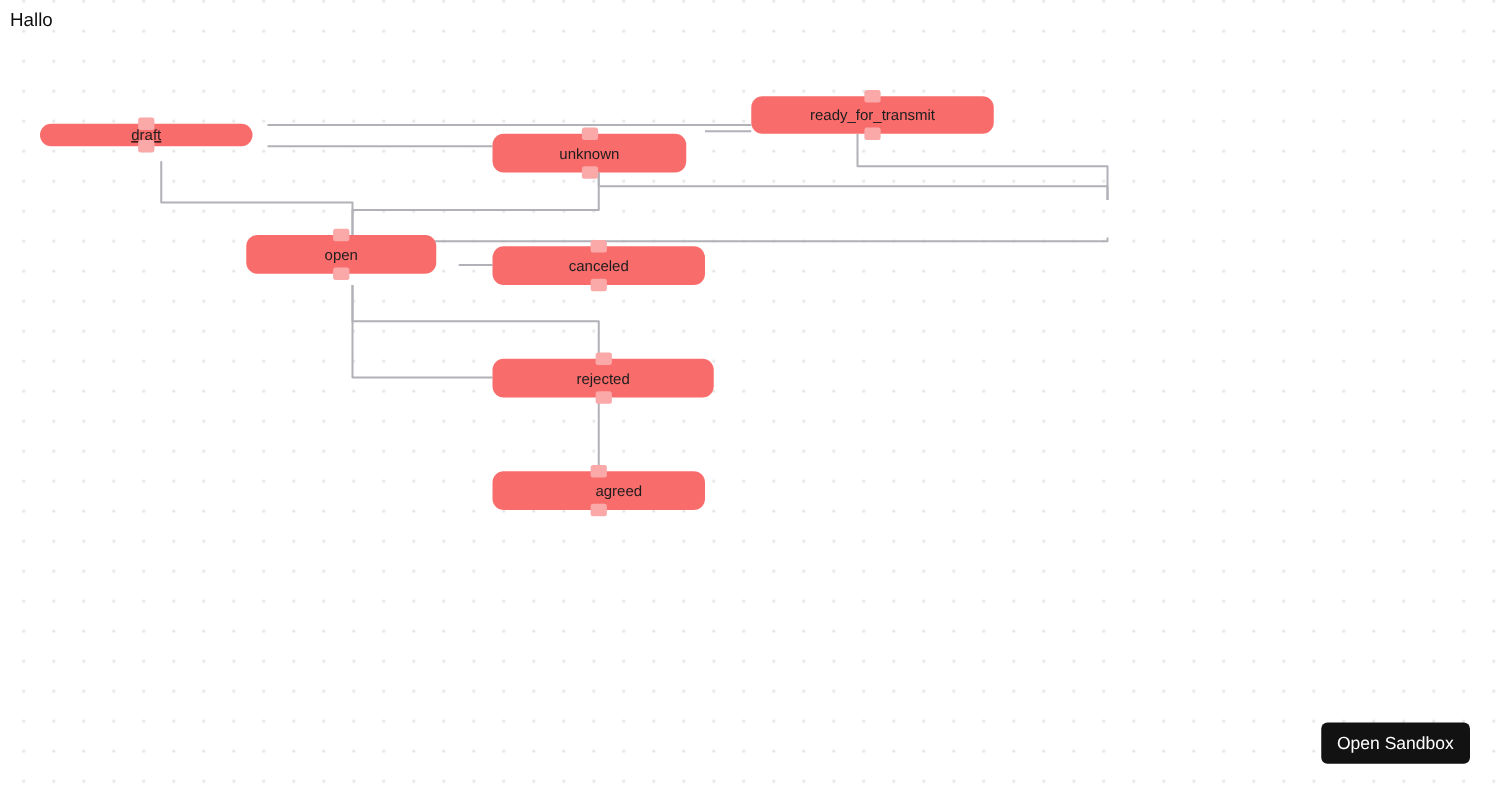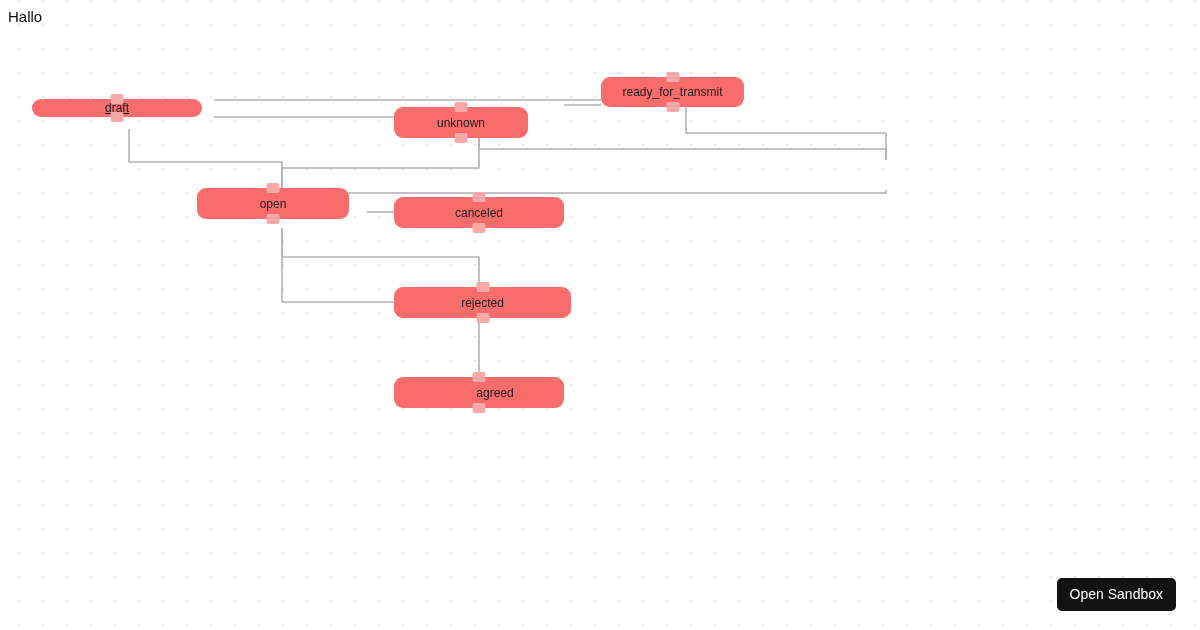--- a/index.html
+++ b/index.html
@@ -59,26 +59,26 @@
       <polyline points="282,228 282,257 479,257 479,287" fill="none" stroke="#b1b1b7" stroke-width="1.6" stroke-linejoin="round"></polyline>
       <polyline points="282,228 282,302 394,302" fill="none" stroke="#b1b1b7" stroke-width="1.6" stroke-linejoin="round"></polyline>
       <polyline points="479,318 479,377" fill="none" stroke="#b1b1b7" stroke-width="1.6" stroke-linejoin="round"></polyline>
     </svg>
 
 <div class="flow-node" style="left: 32px; top: 99px; width: 170px; height: 18px; background: rgb(249, 108, 108); text-decoration: underline;">
       <div class="handle handle-top" style="background: rgb(250, 168, 168);"></div>
       <span class="node-label" style="color: rgb(29, 29, 29);">draft</span>
       <div class="handle handle-bottom" style="background: rgb(250, 168, 168);"></div>
     </div>
-    <div class="flow-node" style="left: 601px; top: 77px; width: 143px; height: 30px; background: rgb(249, 108, 108);">
+    <div class="flow-node" style="left: 601px; top: 77px; width: 194px; height: 30px; background: rgb(249, 108, 108);">
       <div class="handle handle-top" style="background: rgb(250, 168, 168);"></div>
       <span class="node-label" style="color: rgb(29, 29, 29);">ready_for_transmit</span>
       <div class="handle handle-bottom" style="background: rgb(250, 168, 168);"></div>
     </div>
-    <div class="flow-node" style="left: 394px; top: 107px; width: 134px; height: 31px; background: rgb(249, 108, 108);">
+    <div class="flow-node" style="left: 394px; top: 107px; width: 155px; height: 31px; background: rgb(249, 108, 108);">
       <div class="handle handle-top" style="background: rgb(250, 168, 168);"></div>
       <span class="node-label" style="color: rgb(29, 29, 29);">unknown</span>
       <div class="handle handle-bottom" style="background: rgb(250, 168, 168);"></div>
     </div>
     <div class="flow-node" style="left: 197px; top: 188px; width: 152px; height: 31px; background: rgb(249, 108, 108);">
       <div class="handle handle-top" style="background: rgb(250, 168, 168);"></div>
       <span class="node-label" style="color: rgb(29, 29, 29);">open</span>
       <div class="handle handle-bottom" style="background: rgb(250, 168, 168);"></div>
     </div>
     <div class="flow-node" style="left: 394px; top: 197px; width: 170px; height: 31px; background: rgb(249, 108, 108);">

